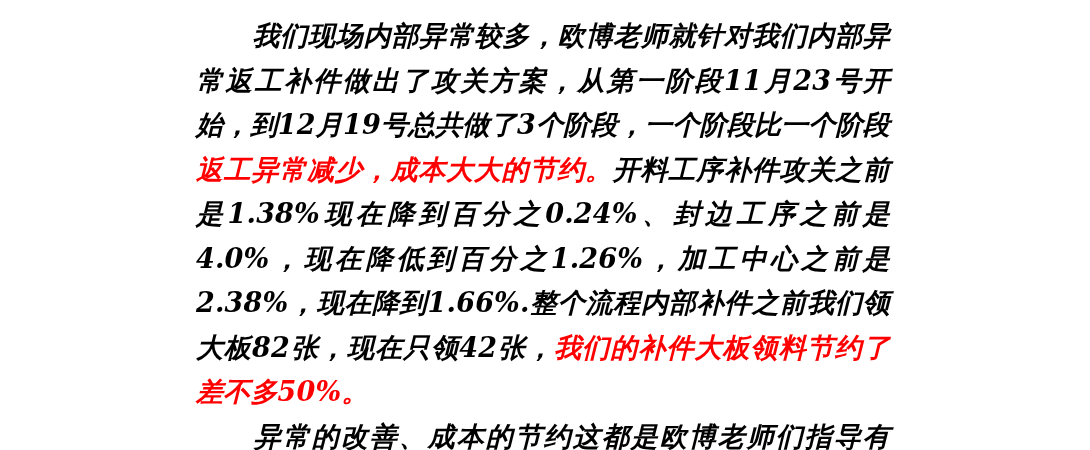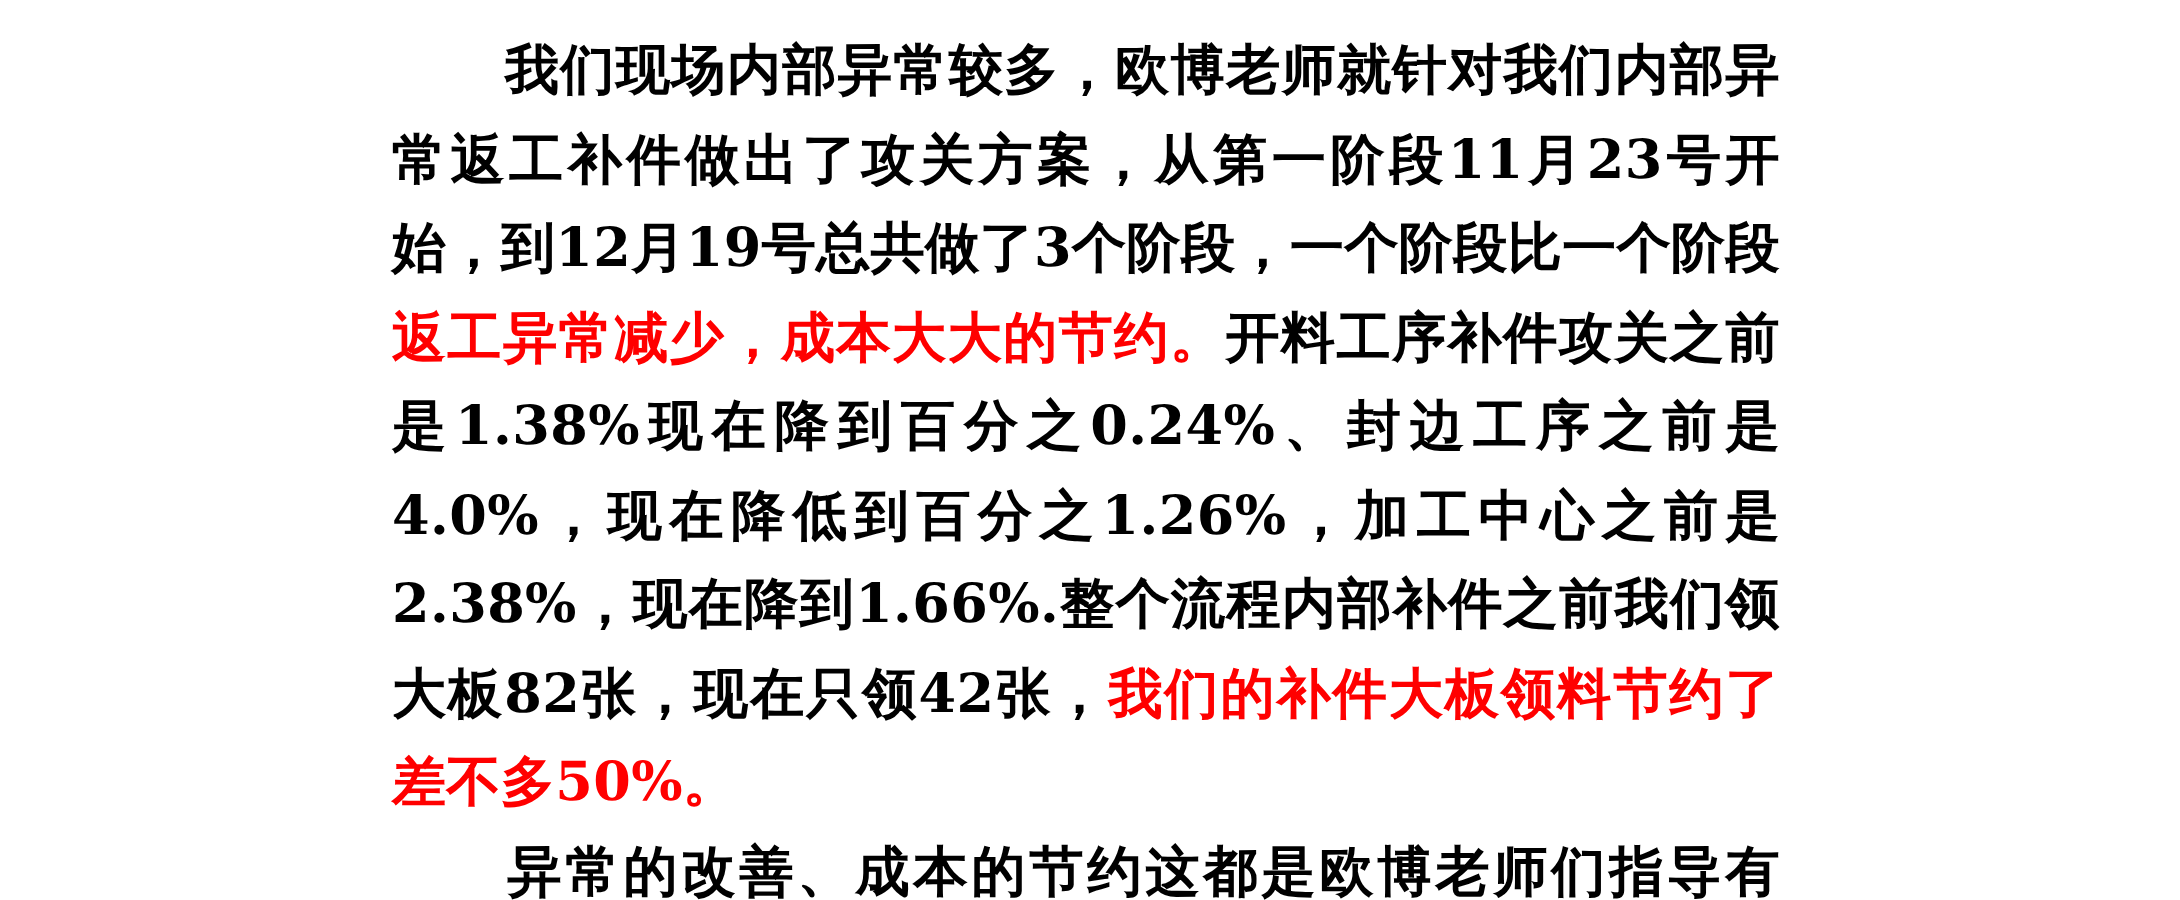--- a/index.html
+++ b/index.html
@@ -24,20 +24,21 @@
   .para {
     margin: 0;
     color: #000000;
     font-size: 27px;
     line-height: 44.5px;
     letter-spacing: 0.2px;
     text-align: justify;
     text-justify: inter-character;
     font-weight: 600;
     font-family: "DejaVu Serif", "Liberation Serif", serif;
+    font-style: italic;
   }
   .para + .para {
     margin-top: 0;
   }
   .indent {
     display: inline-block;
     width: 56px;
   }
   .hl {
     color: #ff0000;

